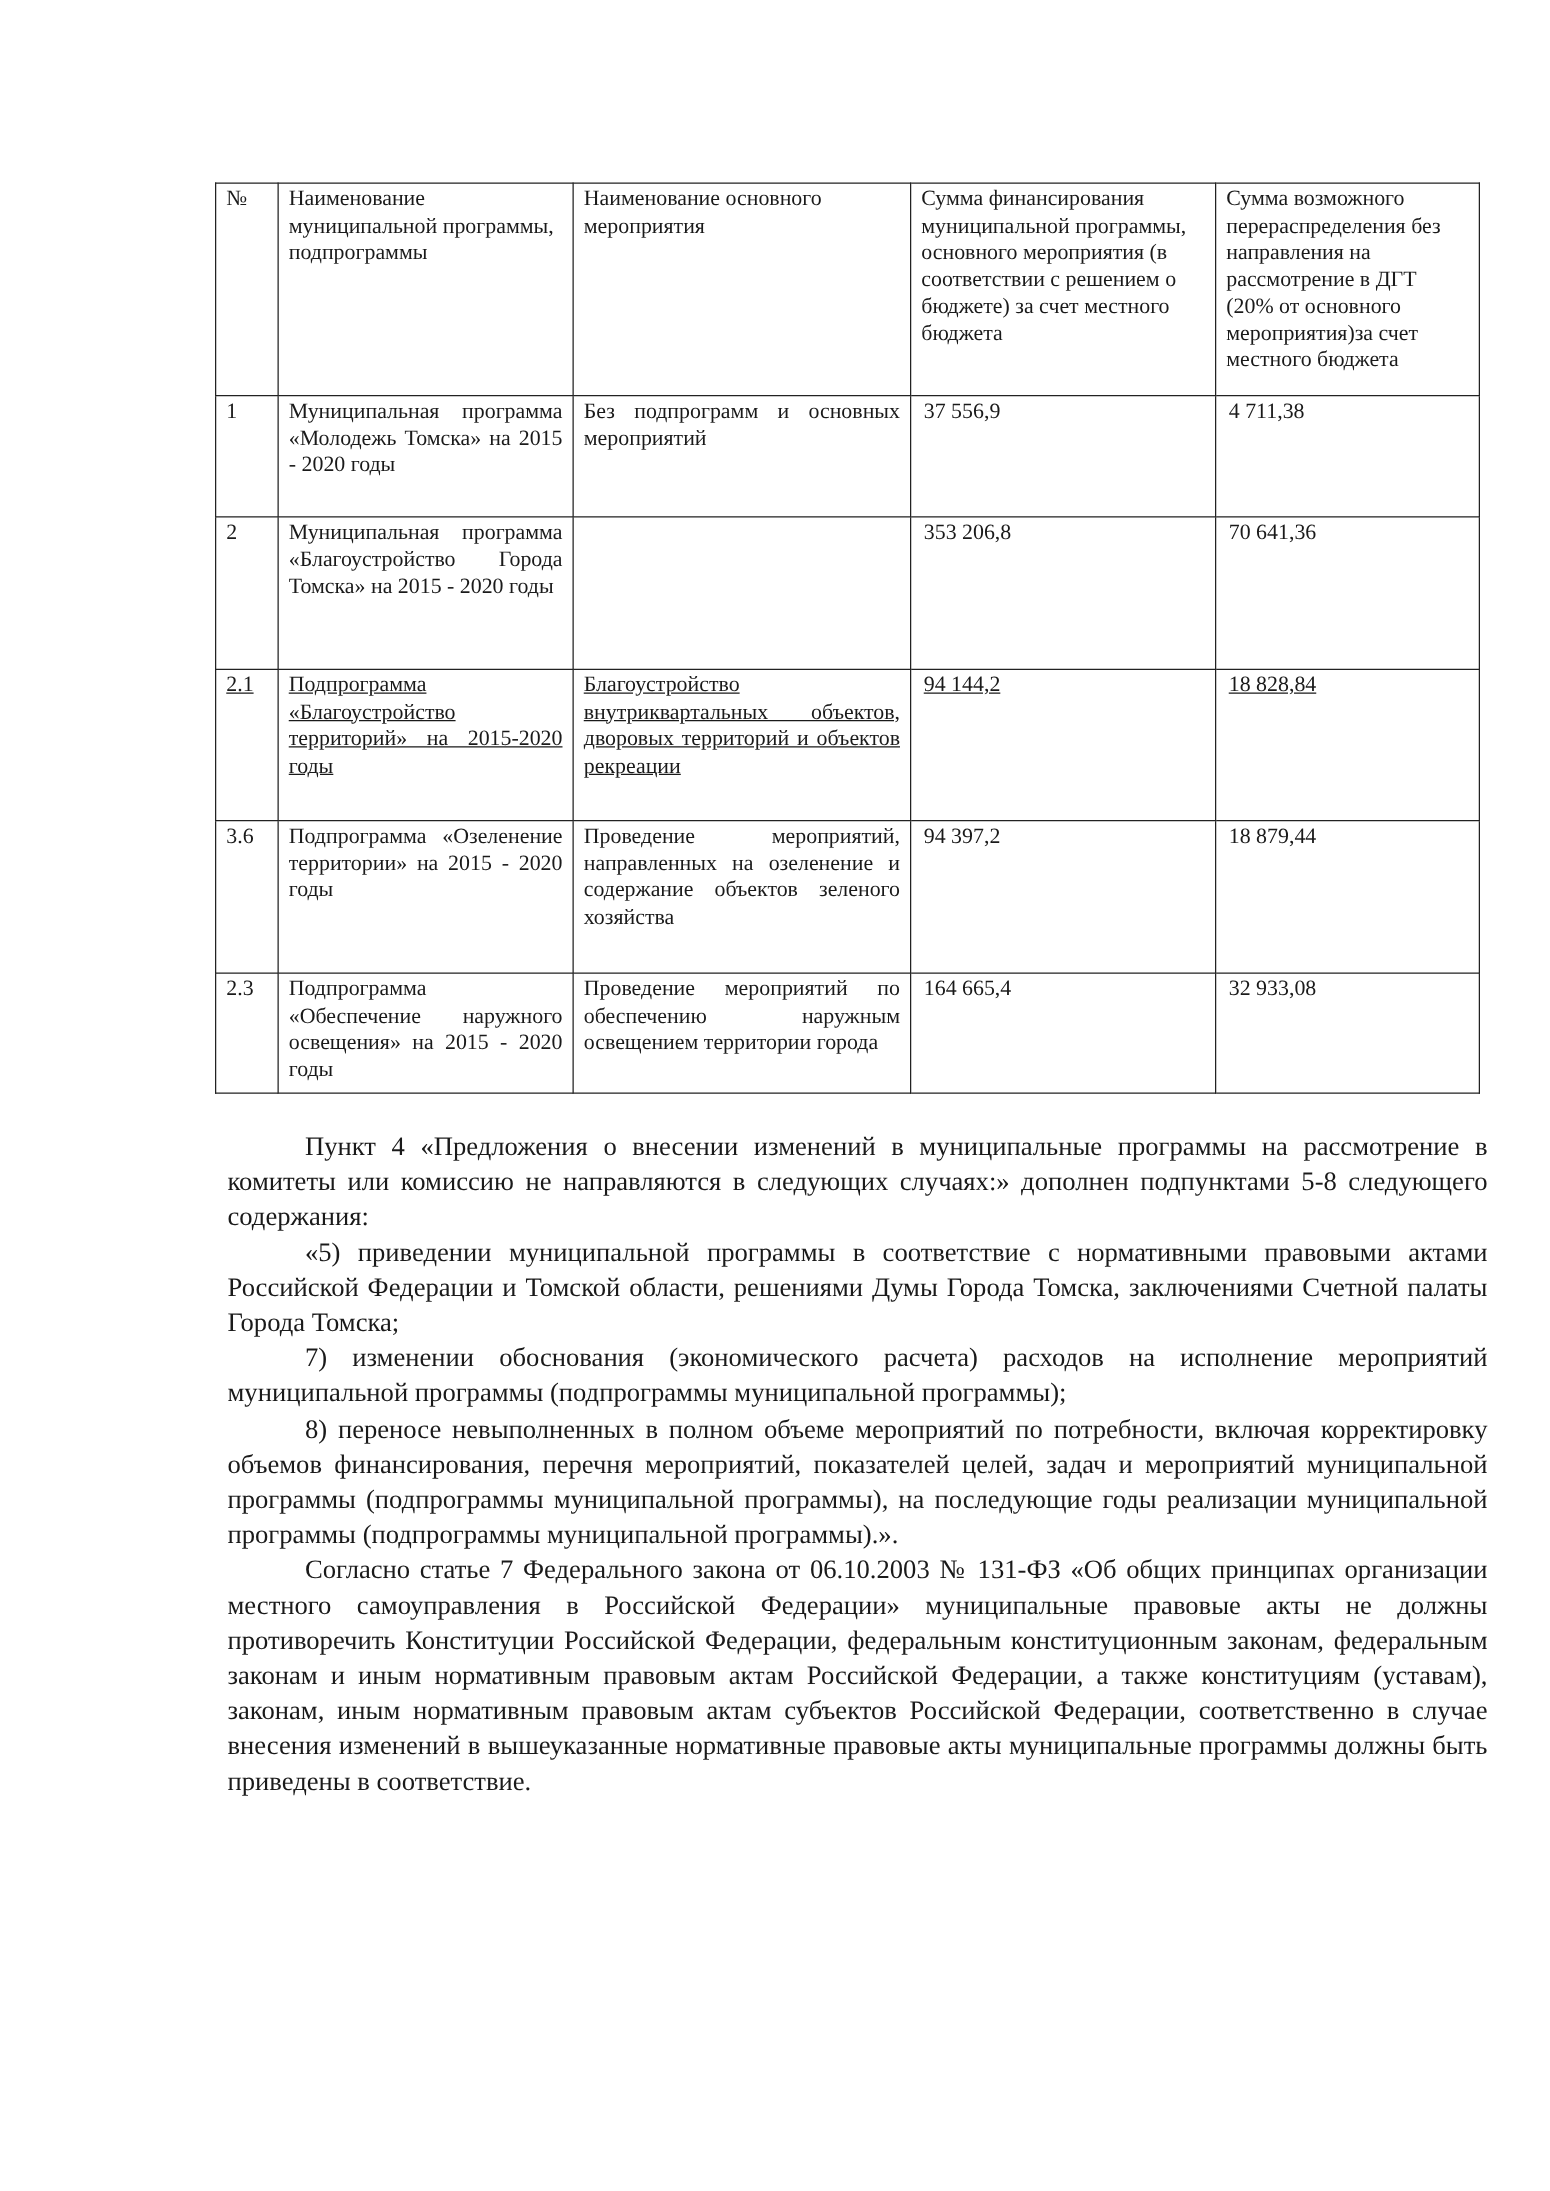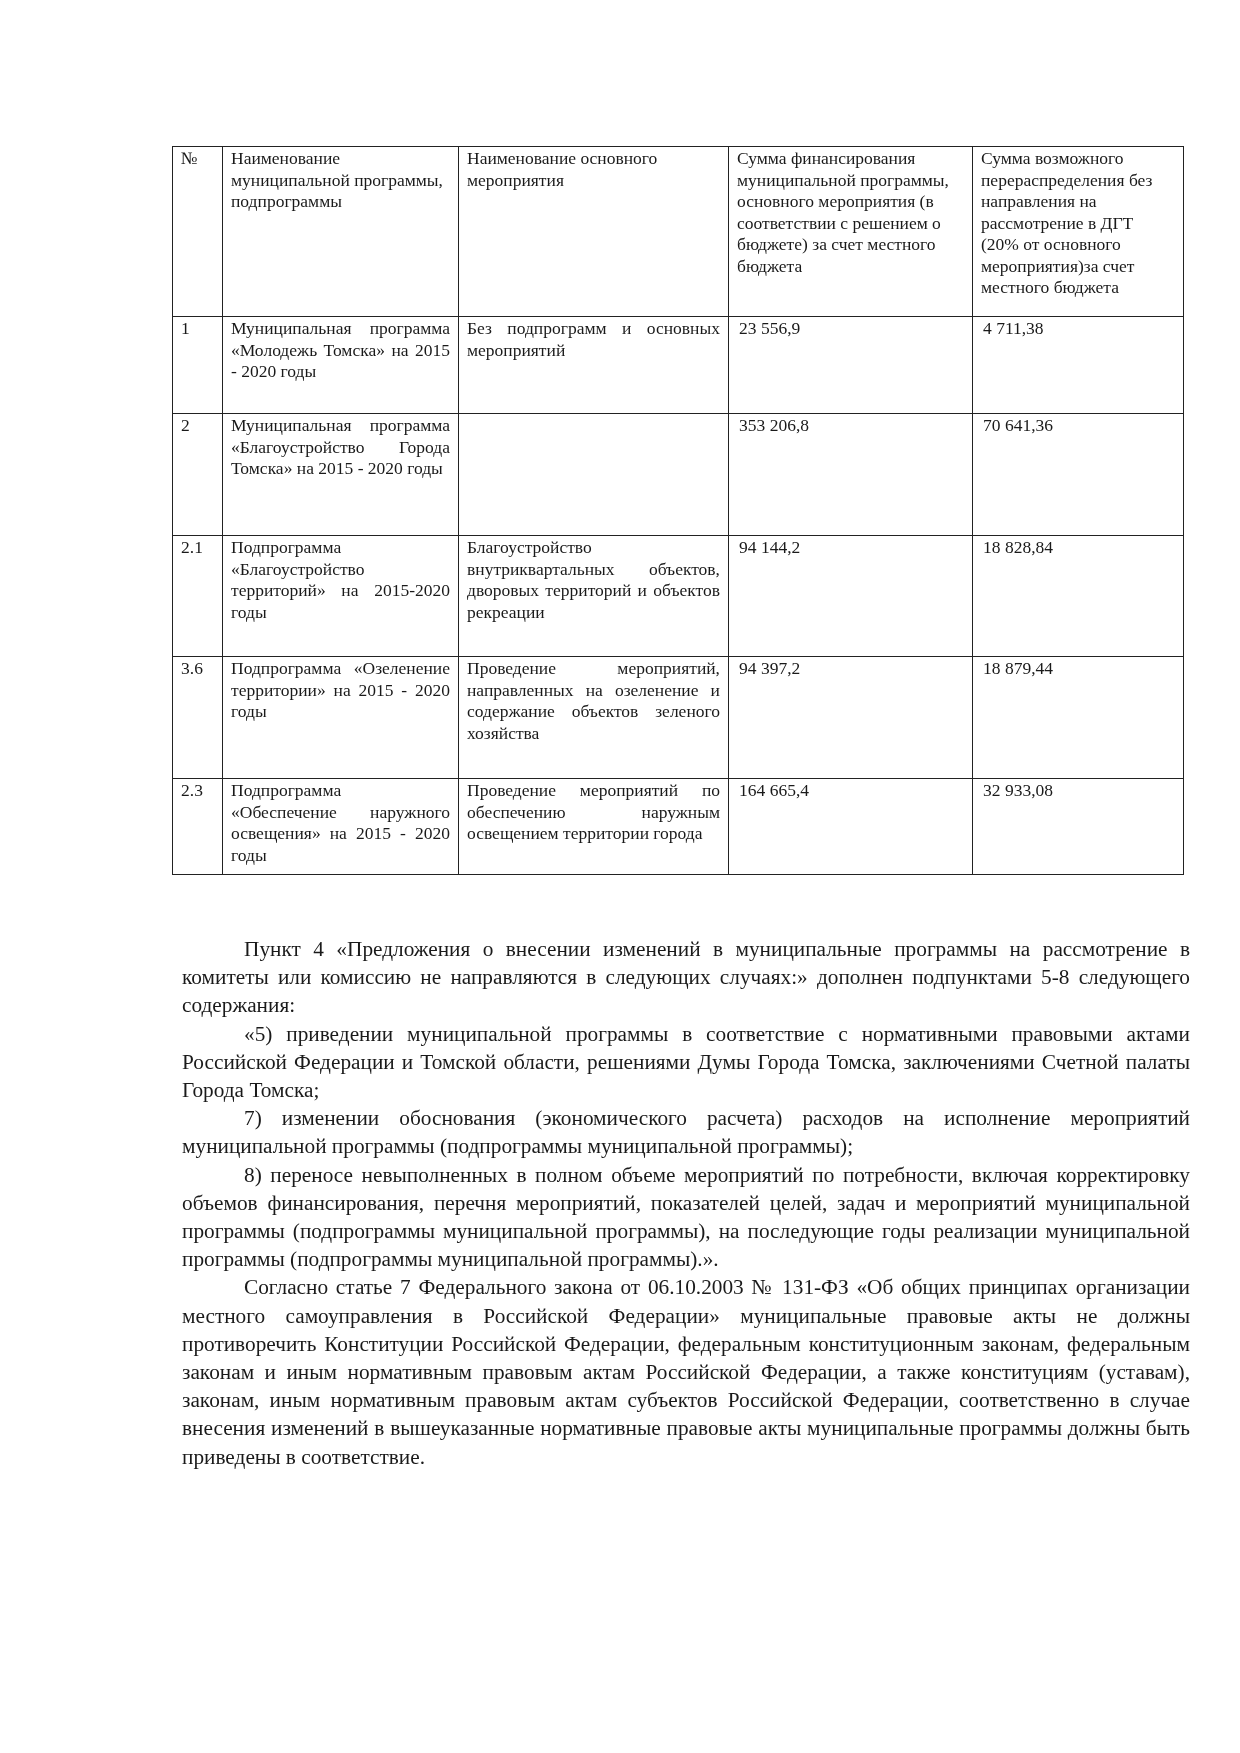--- a/index.html
+++ b/index.html
@@ -12,26 +12,26 @@
   table.fin td, table.fin th { border: 1.3px solid #222; vertical-align: top; padding: 1px 8px 0 8px;
               font-weight: normal; overflow: hidden; }
   table.fin th { text-align: left; }
   col.c1 { width: 50px; } col.c2 { width: 236px; } col.c3 { width: 270px; }
   col.c4 { width: 244px; } col.c5 { width: 211px; }
   .center { text-align: left; }
   .justify { text-align: justify; text-align-last: left; }
   tr.h-head { height: 170px; }
   tr.h-r1 { height: 97px; }
   tr.h-r2 { height: 122px; }
-  tr.h-r21 { height: 121px; }
+  tr.h-r21 { height: 121px; text-decoration: underline; }
   tr.h-r22 { height: 122px; }
   tr.h-r23 { height: 96px; margin-top: 45px; }
   .num { padding-left: 10px !important; }
 
-  .body-text { position: absolute; left: 182px; top: 935px; width: 1008px;
+  .body-text { position: absolute; left: 182px; top: 903px; width: 1008px;
                font-size: 21.3px; line-height: 28.2px; }
   .body-text p { margin: 0; text-align: justify; text-indent: 62px; }
 </style>
 </head>
 <body>
 
 <div class="page">
 
   <table class="fin">
     <colgroup>
@@ -46,21 +46,21 @@
       <th>№</th>
       <th>Наименование муниципальной программы, подпрограммы</th>
       <th class="center">Наименование основного мероприятия</th>
       <th class="center">Сумма финансирования муниципальной программы, основного мероприятия (в соответствии с решением о бюджете) за счет местного бюджета</th>
       <th class="justify">Сумма возможного перераспределения без направления на рассмотрение в ДГТ (20% от основного мероприятия)за счет местного бюджета</th>
     </tr>
     <tr class="h-r1">
       <td>1</td>
       <td class="justify">Муниципальная программа «Молодежь Томска» на 2015 - 2020 годы</td>
       <td class="justify">Без подпрограмм и основных мероприятий</td>
-      <td class="num">23 556,9</td>
+      <td class="num">37 556,9</td>
       <td class="num">4 711,38</td>
     </tr>
     <tr class="h-r2">
       <td>2</td>
       <td class="justify">Муниципальная программа «Благоустройство Города Томска» на 2015 - 2020 годы</td>
       <td class="justify"></td>
       <td class="num">353 206,8</td>
       <td class="num">70 641,36</td>
     </tr>
     <tr class="h-r21">

